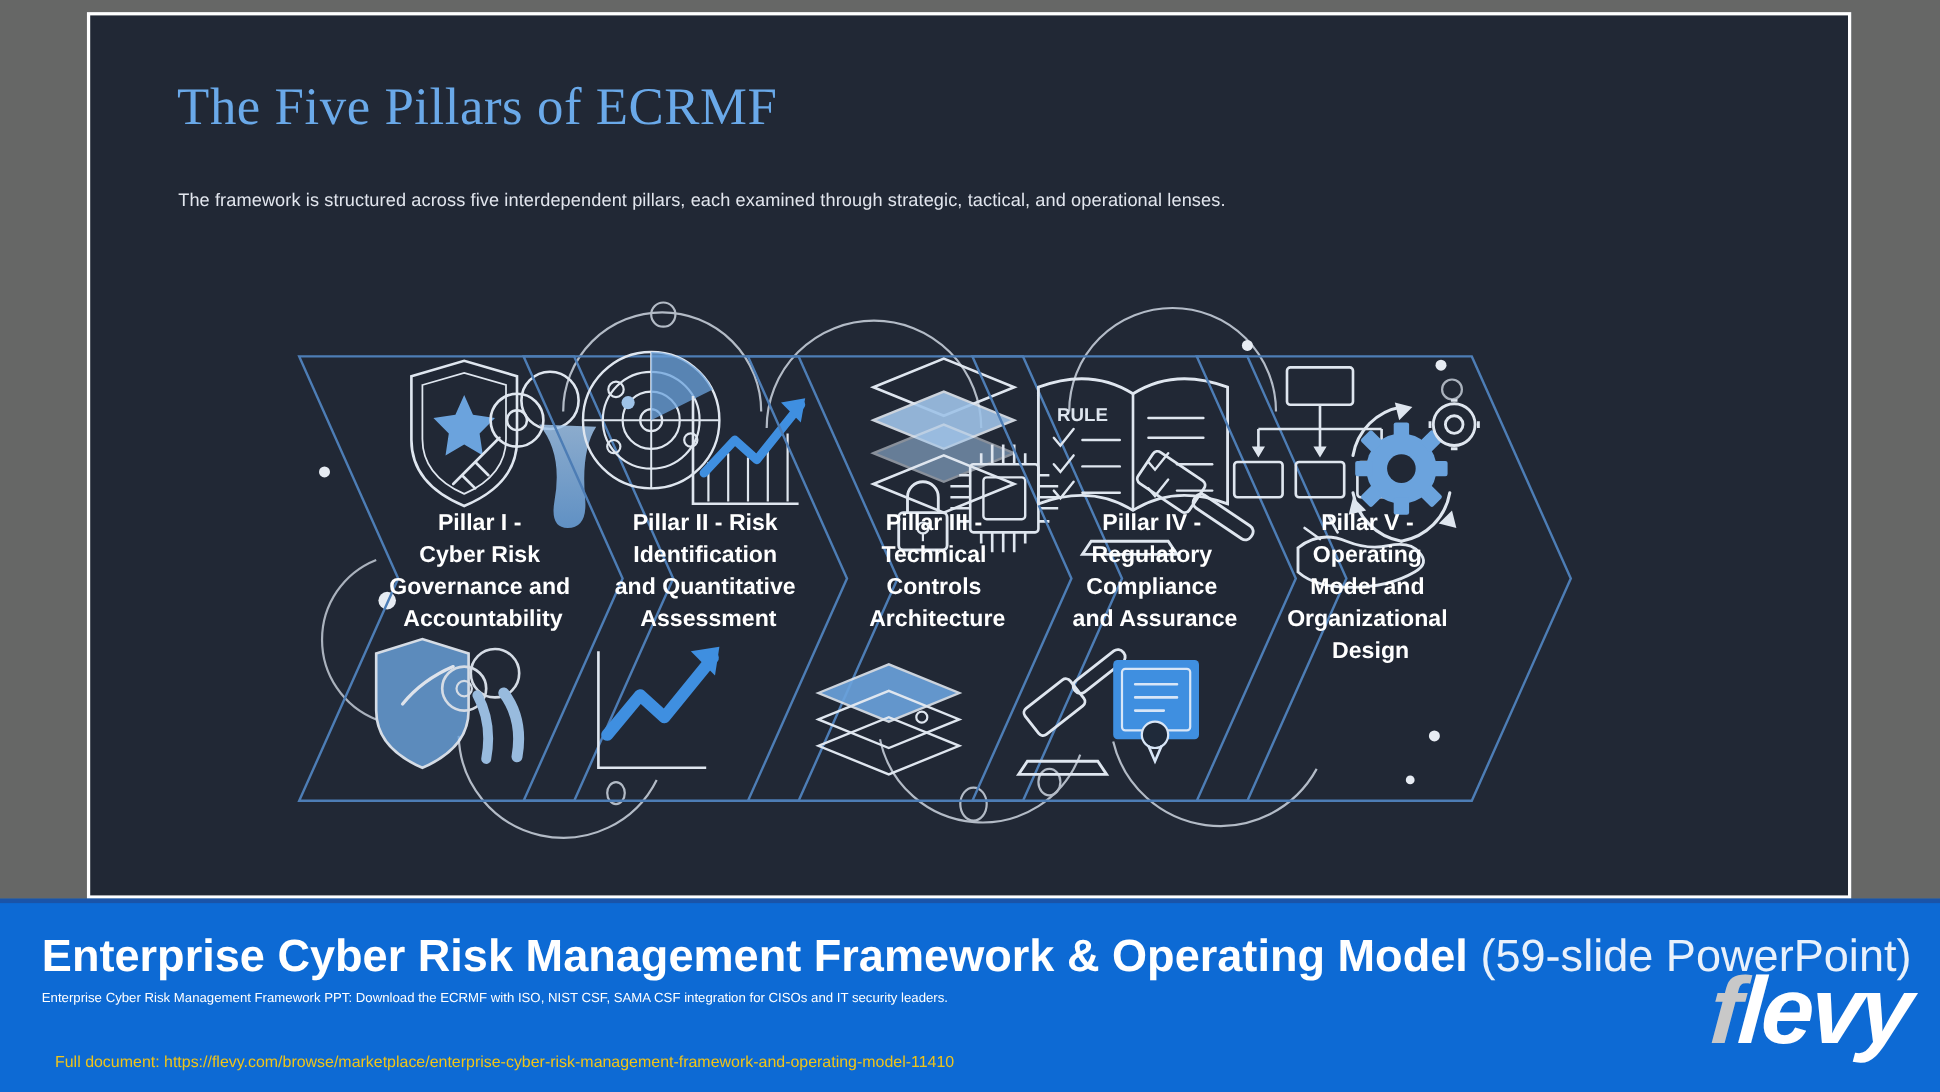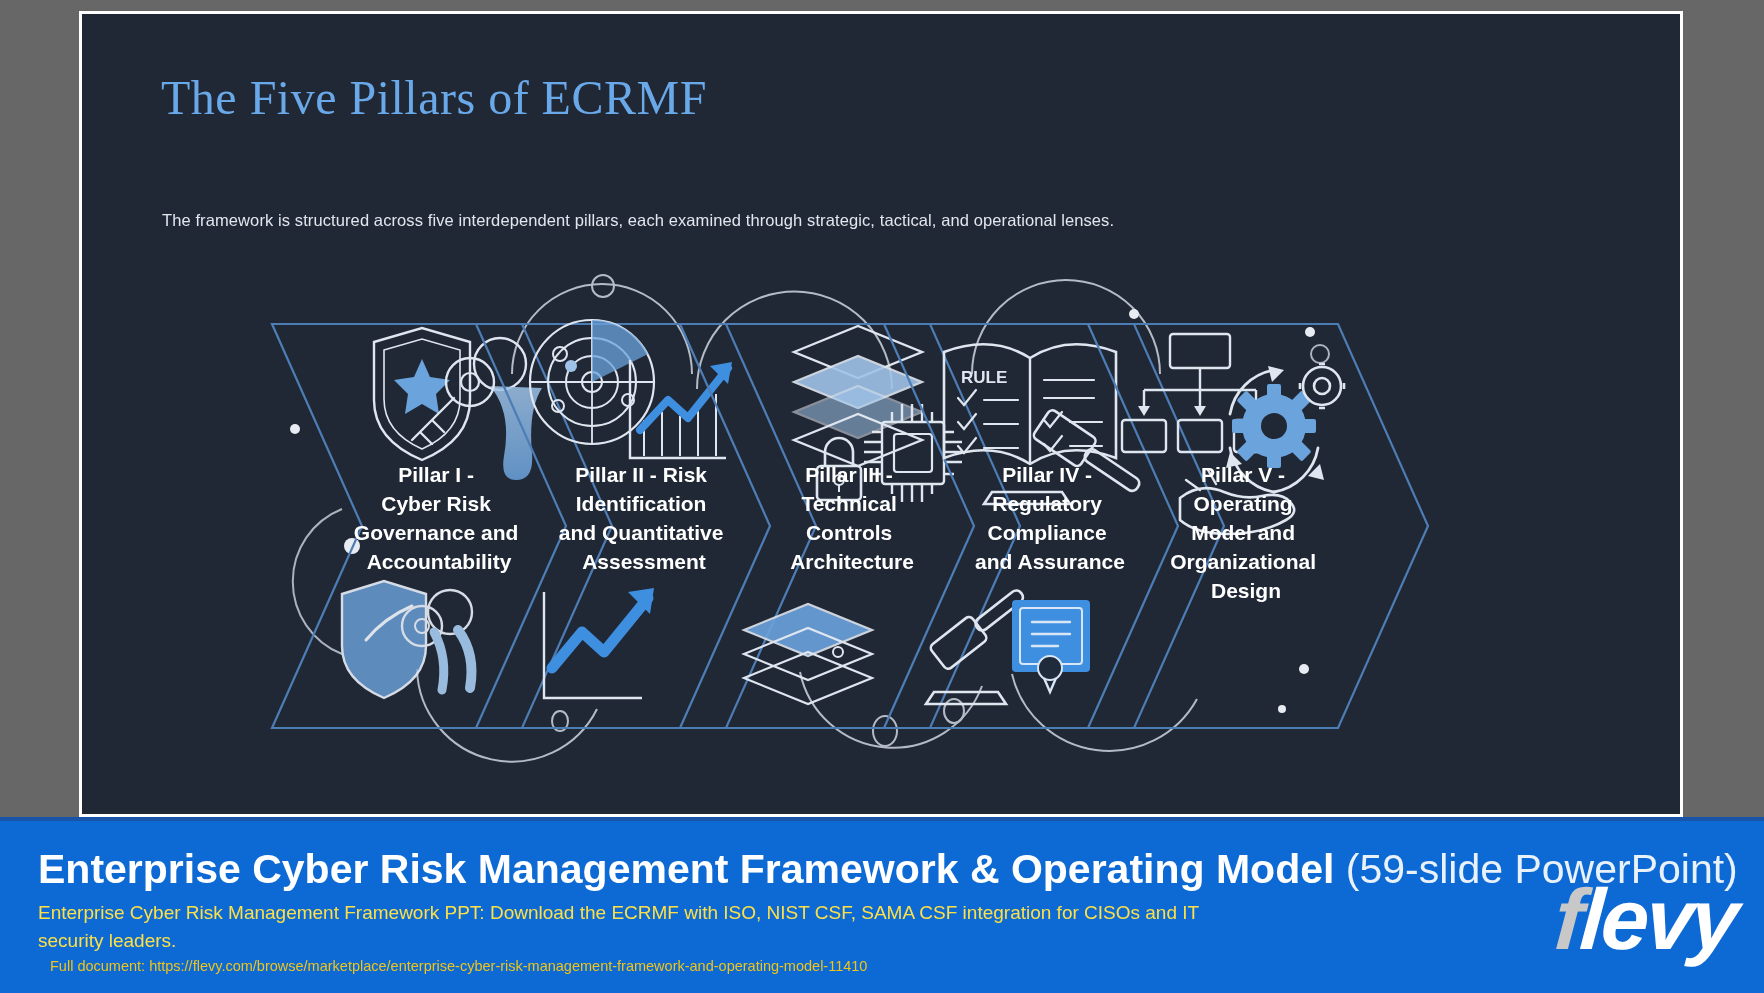--- a/index.html
+++ b/index.html
@@ -19,21 +19,21 @@
   .slide-inner{position:absolute;inset:0;overflow:hidden;}
 
   .slide-title{
     position:absolute;left:79px;top:58px;
     font-family:"Liberation Serif",serif;
     font-size:48px;line-height:1.1;color:#6aa9e9;
     letter-spacing:.5px;white-space:nowrap;
   }
   .slide-sub{
     position:absolute;left:80px;top:159px;
-    font-size:16.5px;color:#e2e6ee;white-space:nowrap;letter-spacing:.1px;margin-top:38px;
+    font-size:16.5px;color:#e2e6ee;white-space:nowrap;letter-spacing:.1px;
   }
 
   .diagram{position:absolute;left:0;top:240px;width:1604px;height:560px;}
   .diagram svg{display:block;}
 
   
   .pillar-label{
     font-family:"Liberation Sans",sans-serif;
     font-weight:bold;font-size:21px;fill:#ffffff;
     text-anchor:middle;
@@ -45,21 +45,21 @@
     background:#0d6ad4;
     border-top:4px solid #1a54a8;
   }
   .banner-title{
     position:absolute;left:38px;top:25px;
     font-size:41px;font-weight:bold;color:#ffffff;white-space:nowrap;text-align:right;
   }
   .banner-title .slides{font-weight:normal;color:#e9f1fb;}
   .banner-desc{
     position:absolute;left:38px;top:78px;width:1230px;
-    font-size:19px;line-height:1.45;color:#fde047;
+    font-size:12px;line-height:1.45;color:#ffffff;
   }
   .banner-url{
     position:absolute;left:50px;top:958px;
     font-size:14.5px;color:#f0c419;white-space:nowrap;
   }
   .logo{
     position:absolute;right:28px;top:876px;
     font-size:86px;font-weight:bold;font-style:italic;
     letter-spacing:-3px;line-height:1;
     color:#ffffff;

